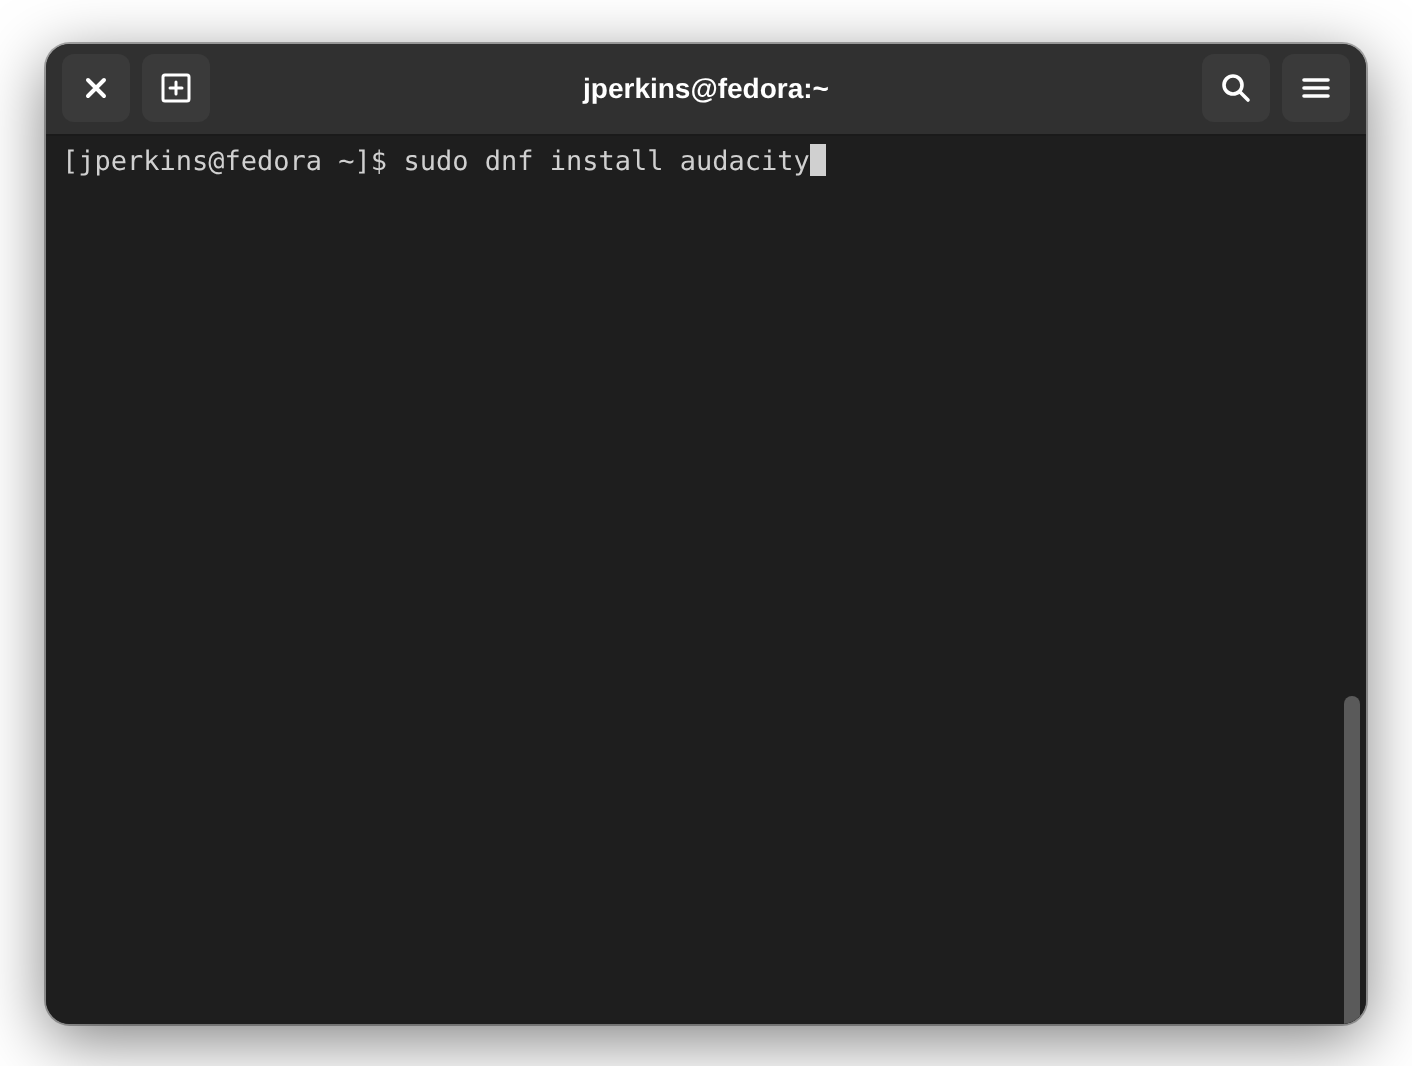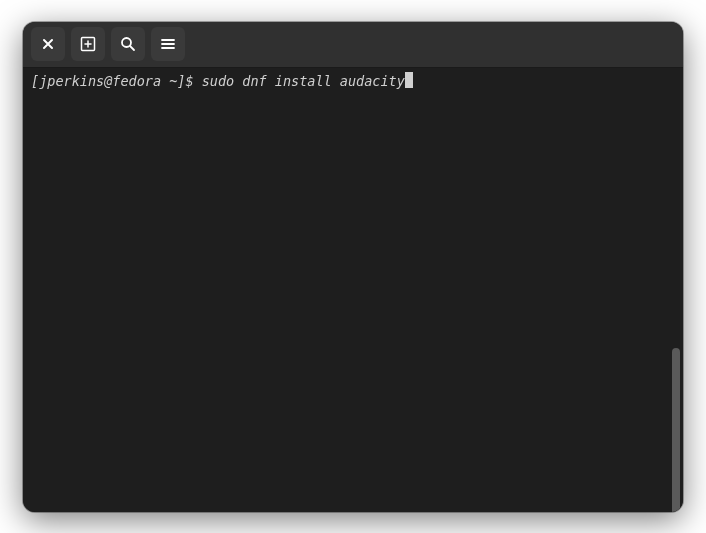--- a/index.html
+++ b/index.html
@@ -66,21 +66,20 @@
     .terminal-content {
       flex: 1;
       background: #1e1e1e;
       padding: 4px 8px;
       font-family: "Monaco", "Menlo", "DejaVu Sans Mono", monospace;
       font-size: 13.5px;
       color: #d0d0d0;
       line-height: 1.4;
       position: relative;
       overflow: hidden;
-      font-style: italic;
     }
     .prompt-line {
       white-space: pre;
     }
     .cursor {
       display: inline-block;
       width: 8px;
       height: 16px;
       background: #d0d0d0;
       vertical-align: text-bottom;
@@ -114,20 +113,21 @@
       </button>
       <button class="titlebar-btn">
         <span>
           <svg width="16" height="16" viewBox="0 0 16 16">
             <rect x="1.5" y="1.5" width="13" height="13" rx="1" stroke="#fff" stroke-width="1.5" fill="none"></rect>
             <path d="M8 5 L8 11 M5 8 L11 8" stroke="#fff" stroke-width="1.5" stroke-linecap="round"></path>
           </svg>
         </span>
       </button>
     </div>
+    <div class="titlebar-title">jperkins@fedora:~</div>
     <div class="titlebar-right">
       <button class="titlebar-btn">
         <span>
           <svg width="16" height="16" viewBox="0 0 16 16">
             <circle cx="6.5" cy="6.5" r="4.5" stroke="#fff" stroke-width="1.8" fill="none"></circle>
             <path d="M10 10 L14 14" stroke="#fff" stroke-width="1.8" stroke-linecap="round"></path>
           </svg>
         </span>
       </button>
       <button class="titlebar-btn">

